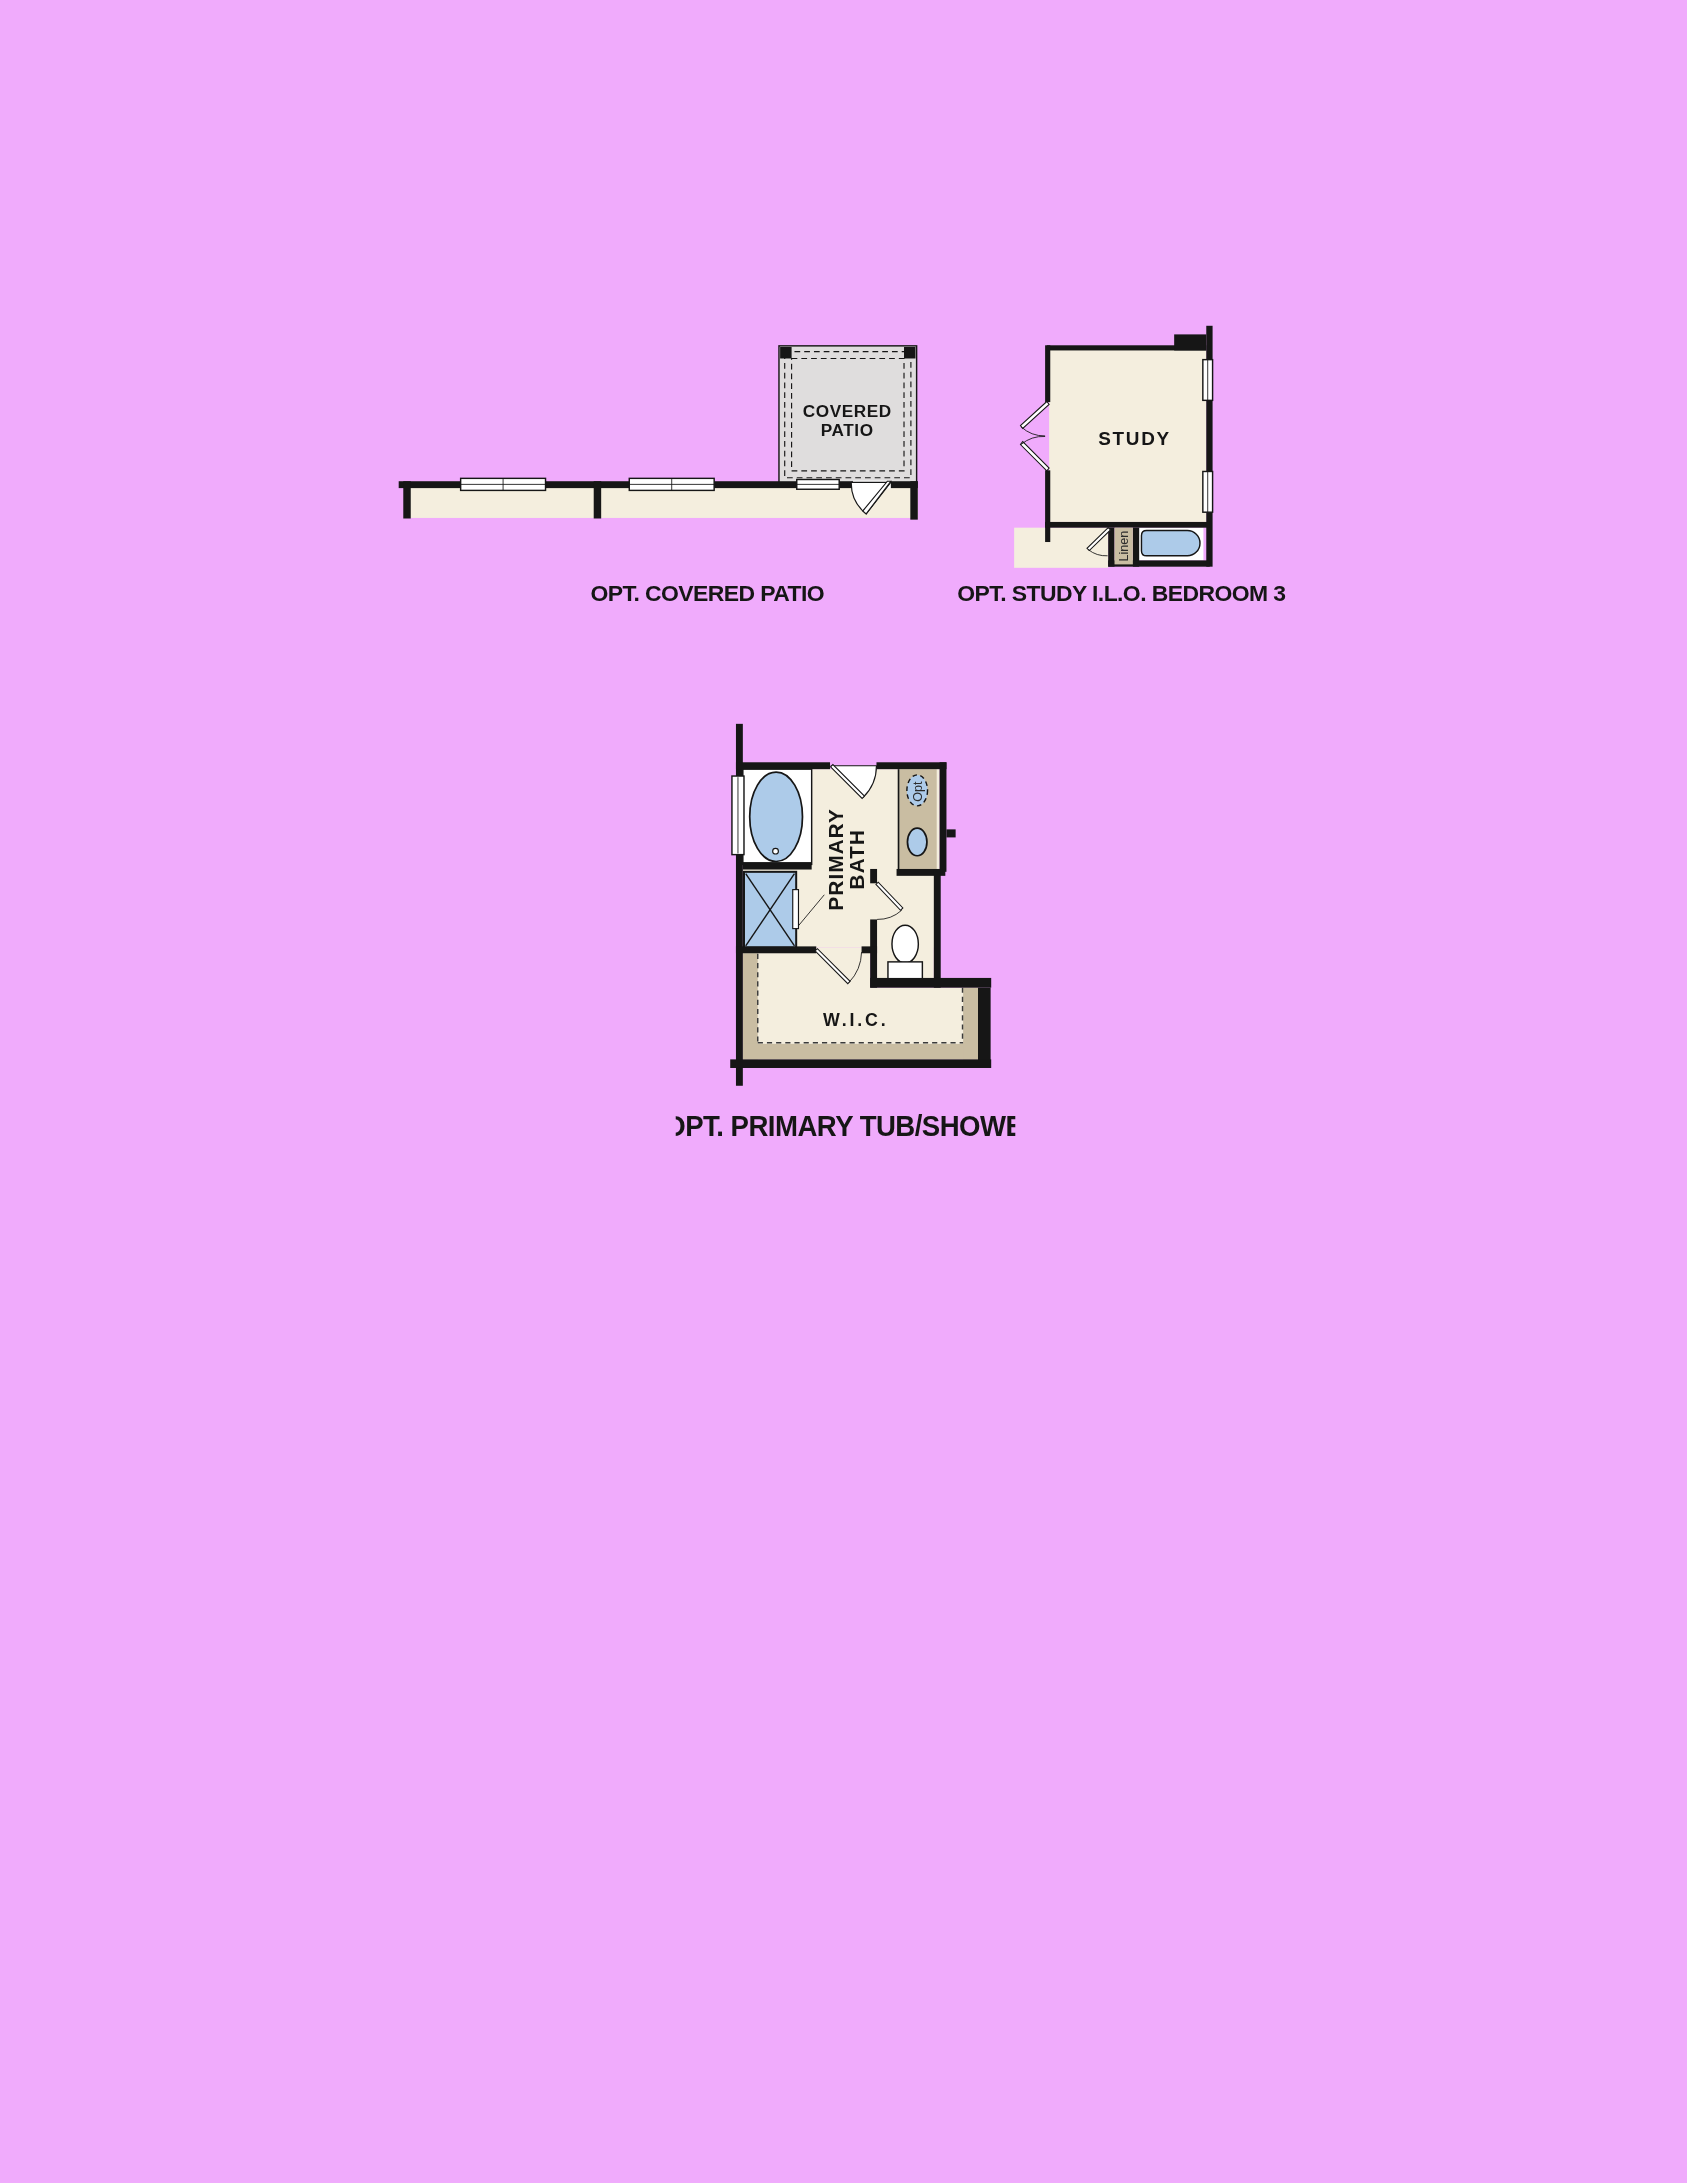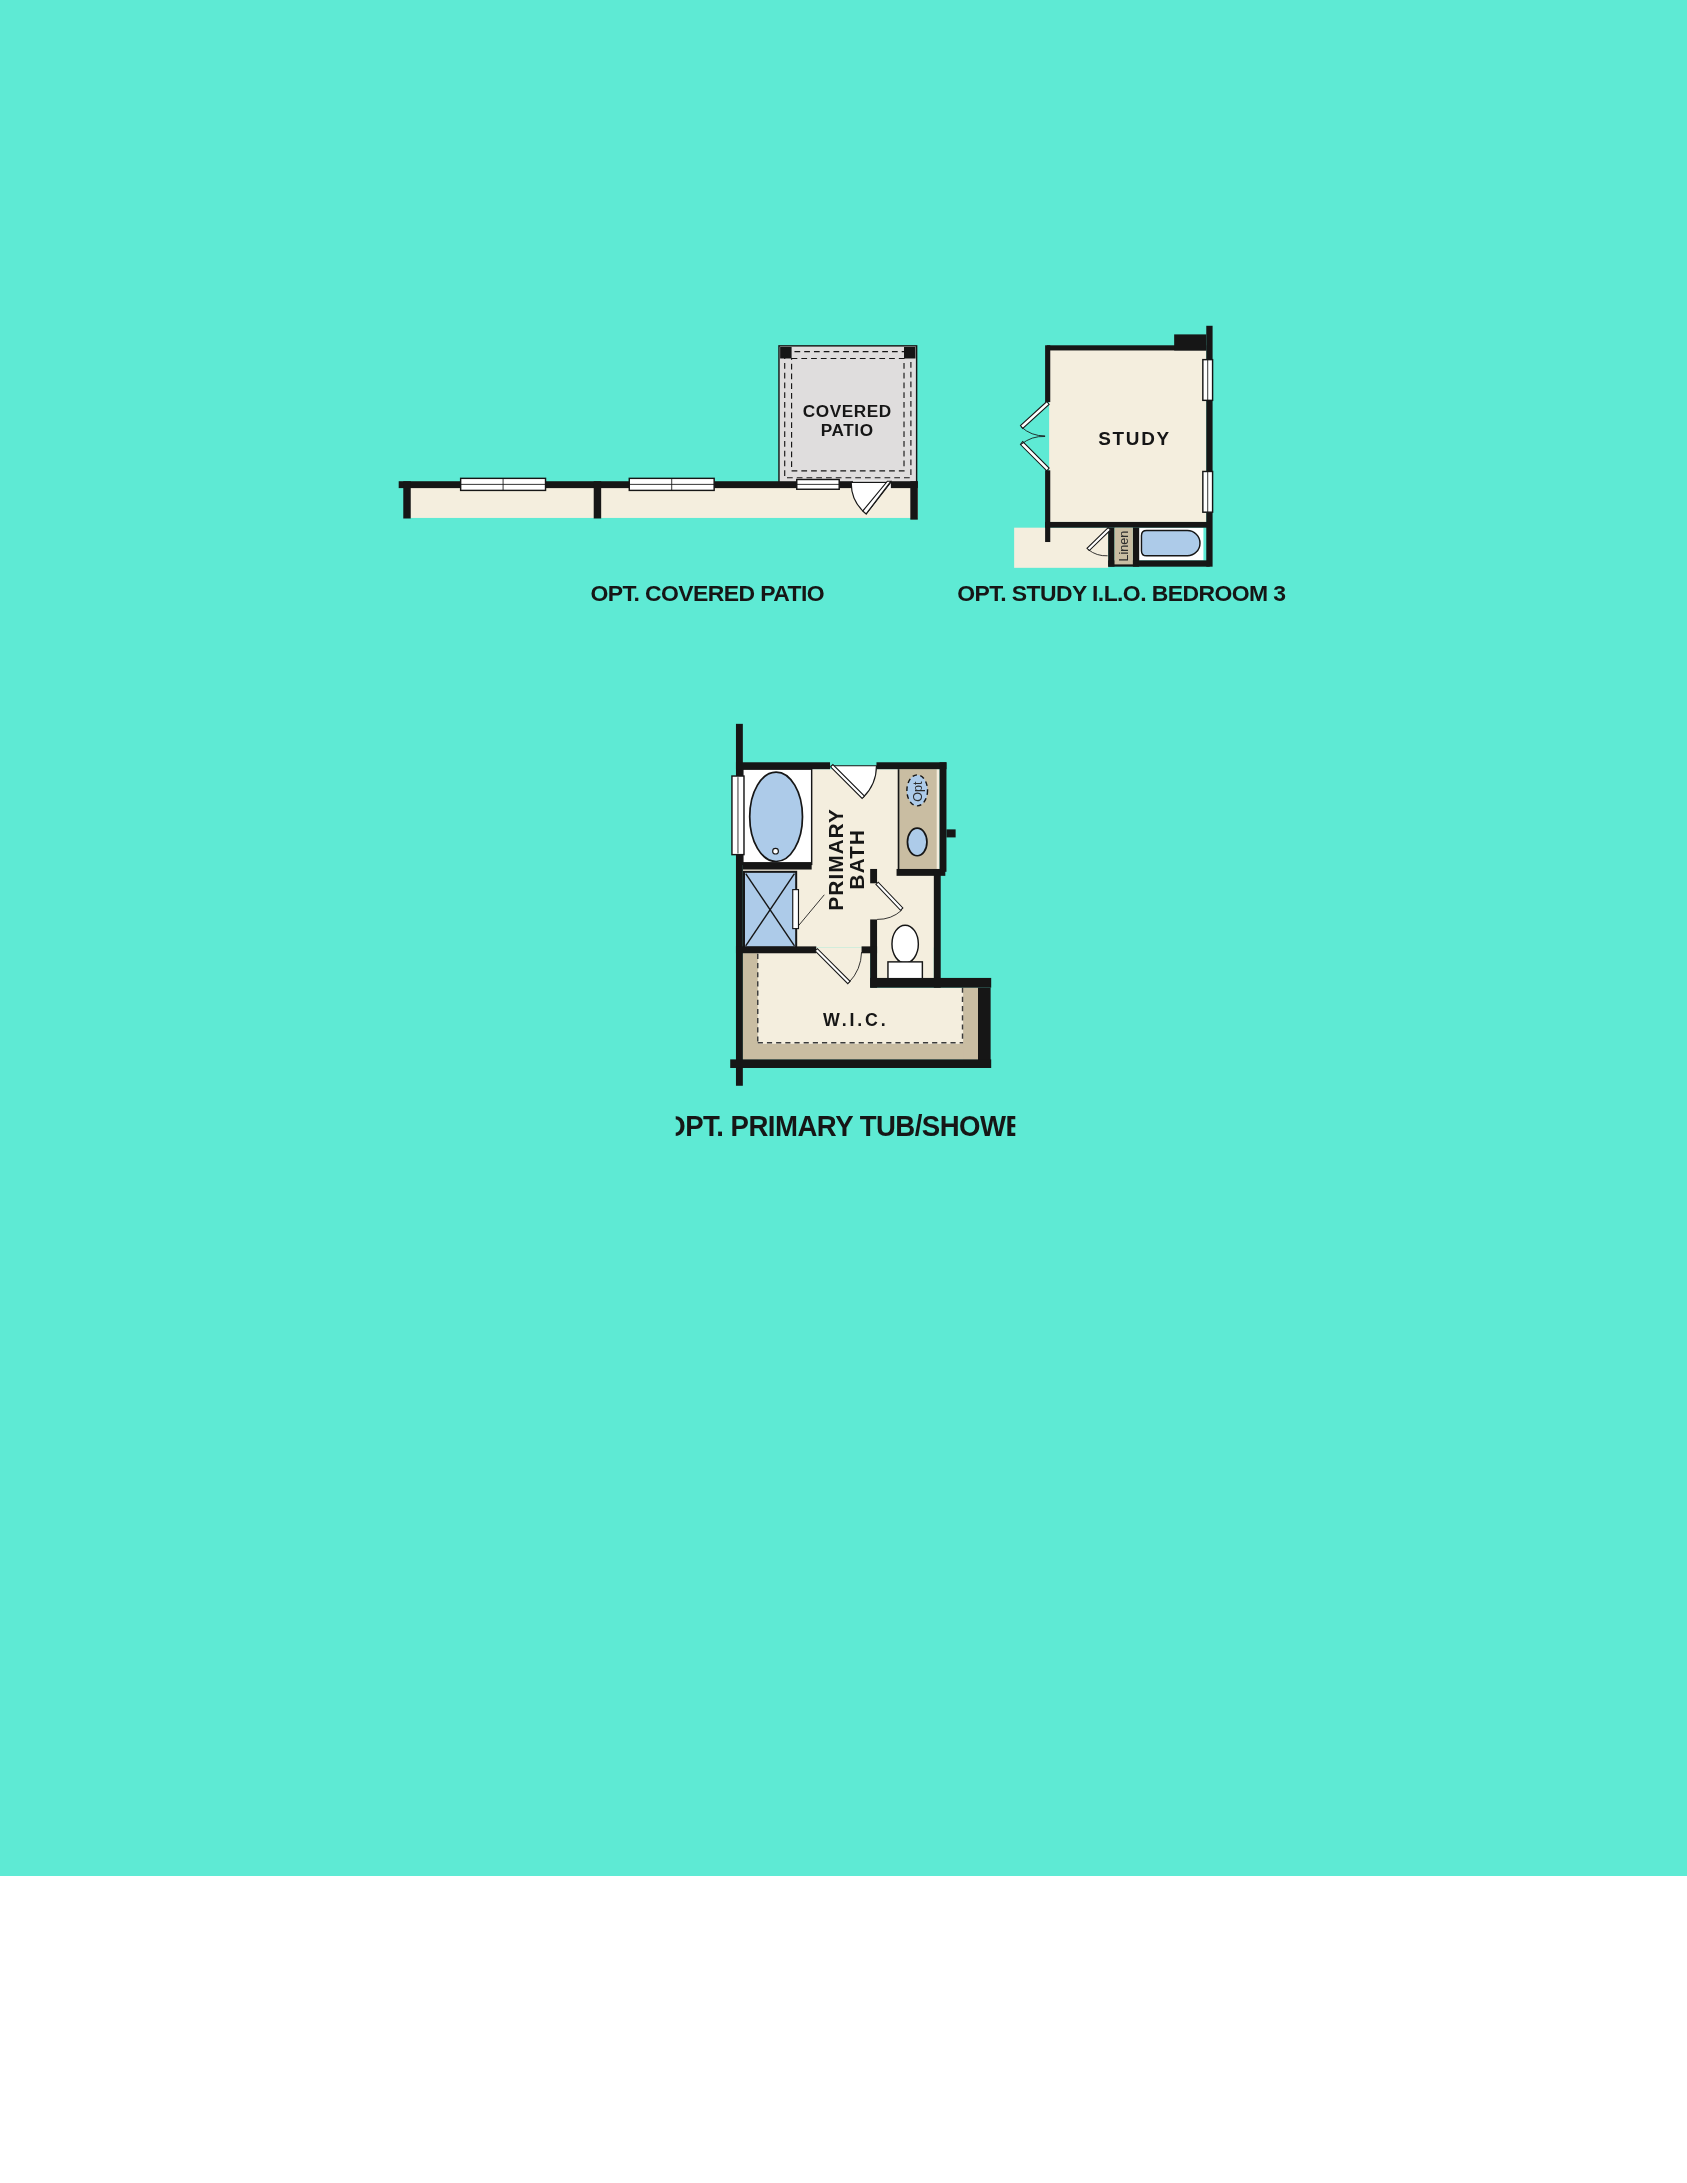--- a/index.html
+++ b/index.html
@@ -1,16 +1,16 @@
 <!DOCTYPE html>
 <html style="font-size:9.2px"><head>
 <meta charset="utf-8">
 <style>
   html,body{margin:0;padding:0;background:#ffffff;}
-  .page{position:relative;width:1687px;height:1876px;background:#5eead4;overflow:hidden;
+  .page{position:relative;width:1687px;height:2183px;background:#f0abfc;overflow:hidden;
         font-family:"Liberation Sans", sans-serif;}
   svg{position:absolute;left:0;top:0;}
   svg text{fill:#161616;font-family:"Liberation Sans", sans-serif;}
   .caption{font-weight:bold;font-size:40px;letter-spacing:-1px;}
   .caption-big{font-weight:bold;font-size:52px;letter-spacing:-1px;}
   .roomlabel{font-weight:bold;font-size:30px;letter-spacing:1px;}
   .roomlabel-lg{font-weight:bold;font-size:33px;letter-spacing:3px;}
   .roomlabel-rot{font-weight:bold;font-size:36px;letter-spacing:2px;}
   .wic{font-weight:bold;font-size:31px;letter-spacing:5px;}
   .small-rot{font-size:22px;fill:#2b2b2b;}

